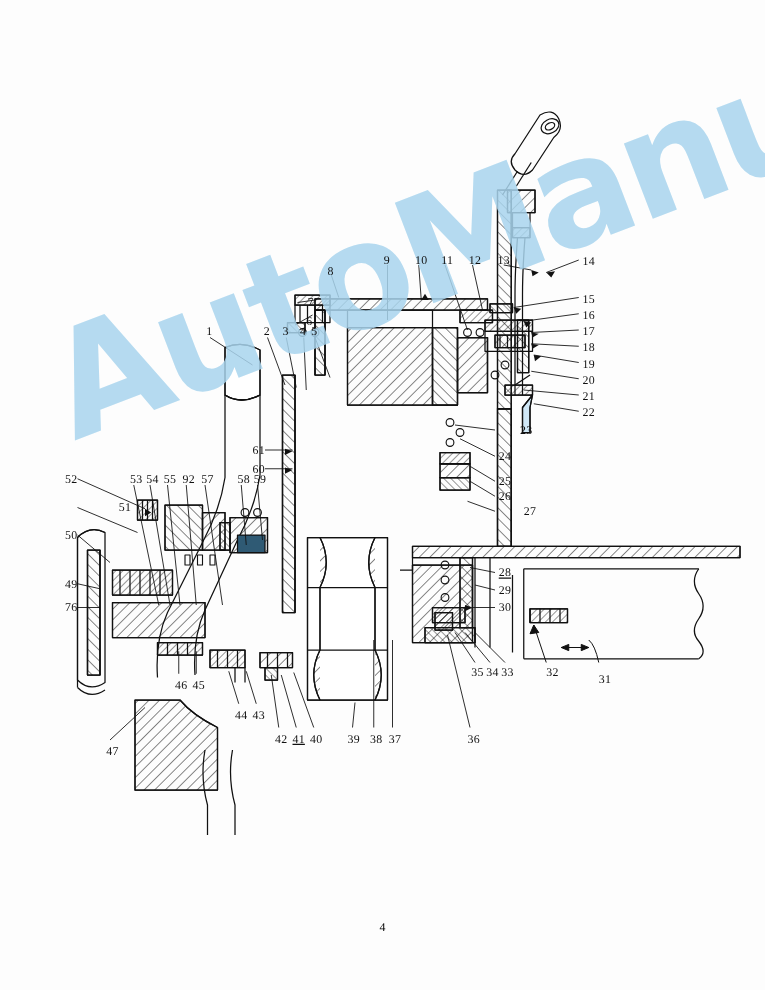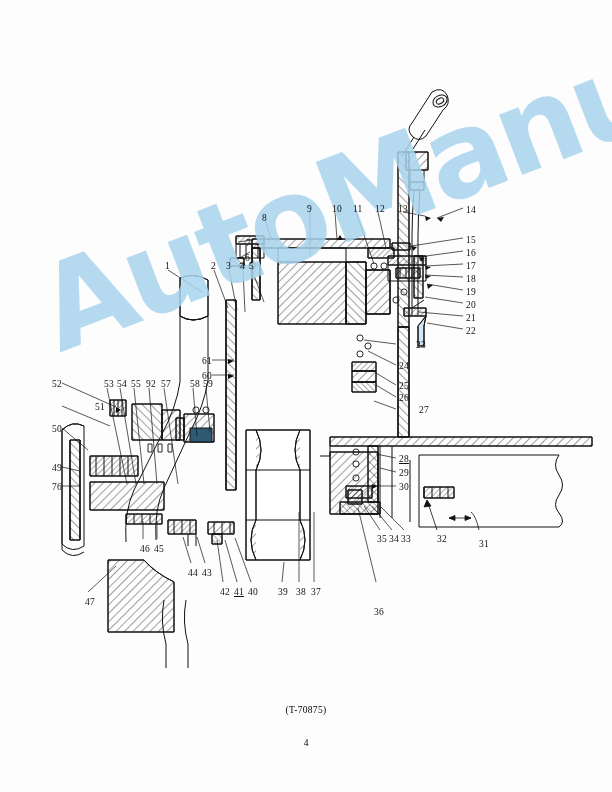--- a/index.html
+++ b/index.html
@@ -417,21 +417,21 @@
       <div class="lbl" style="left: 399px; top: 394px;">26</div>
       <div class="lbl" style="left: 399px; top: 406px; padding-left: 20px;">27</div>
       <div class="lbl" style="left: 399px; top: 455px; text-decoration: underline;">28</div>
       <div class="lbl" style="left: 399px; top: 469px;">29</div>
       <div class="lbl" style="left: 399px; top: 483px;">30</div>
       <div class="lbl" style="left: 479px; top: 526px; margin-top: 14px;">31</div>
       <div class="lbl" style="left: 437px; top: 535px;">32</div>
       <div class="lbl" style="left: 401px; top: 535px;">33</div>
       <div class="lbl" style="left: 389px; top: 535px;">34</div>
       <div class="lbl" style="left: 377px; top: 535px;">35</div>
-      <div class="lbl" style="left: 374px; top: 588px; margin-top: 20px;">36</div>
+      <div class="lbl" style="left: 374px; top: 588px;">36</div>
       <div class="lbl" style="left: 311px; top: 588px;">37</div>
       <div class="lbl" style="left: 296px; top: 588px;">38</div>
       <div class="lbl" style="left: 278px; top: 588px;">39</div>
       <div class="lbl" style="left: 248px; top: 588px;">40</div>
       <div class="lbl" style="left: 234px; top: 588px; text-decoration: underline;">41</div>
       <div class="lbl" style="left: 220px; top: 588px;">42</div>
       <div class="lbl" style="left: 202px; top: 569px;">43</div>
       <div class="lbl" style="left: 188px; top: 569px;">44</div>
       <div class="lbl" style="left: 154px; top: 545px;">45</div>
       <div class="lbl" style="left: 140px; top: 545px;">46</div>
@@ -446,18 +446,17 @@
       <div class="lbl" style="left: 131px; top: 380px;">55</div>
       <div class="lbl" style="left: 146px; top: 380px;">92</div>
       <div class="lbl" style="left: 161px; top: 380px;">57</div>
       <div class="lbl" style="left: 190px; top: 380px;">58</div>
       <div class="lbl" style="left: 203px; top: 380px;">59</div>
       <div class="lbl" style="left: 202px; top: 372px;">60</div>
       <div class="lbl" style="left: 202px; top: 357px;">61</div>
     </div>
 
   <div id="caption">
-    <div>(T-70875)</div>
   </div>
 
   <div id="pageno">4</div>
 
 </div>
 
 </body></html>

